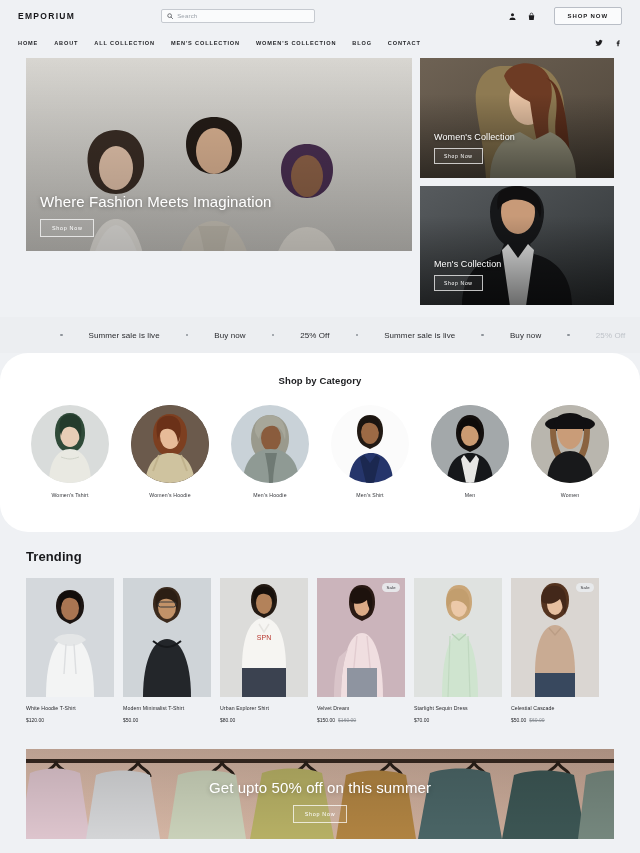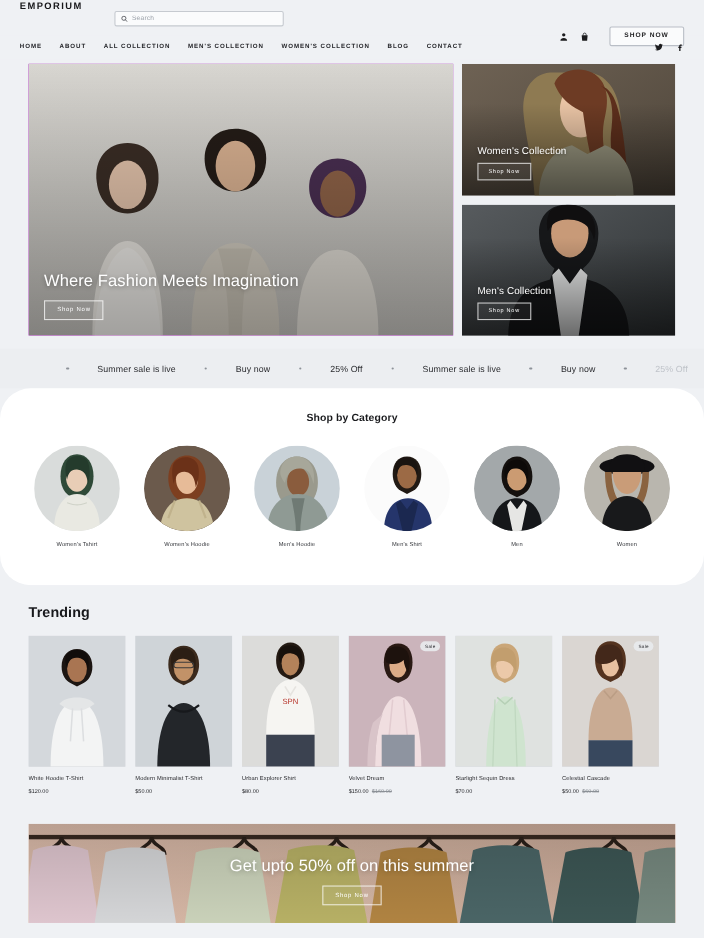--- a/index.html
+++ b/index.html
@@ -11,23 +11,23 @@
     background: #f1f3f5;
     font-family: "Liberation Sans", sans-serif;
     color: #1b1b1d;
   }
   .page { width: 640px; height: 853px; position: relative; background: #eff1f4; }
 
   
   .topbar {
     height: 32px;
     display: flex;
+    align-items: center;
     padding: 0 18px;
     background: #eff1f4;
-    flex-direction: column;
   }
   .brand {
     font-size: 8.5px;
     letter-spacing: 1.3px;
     font-weight: 600;
     color: #17171a;
     white-space: nowrap;
   }
   .search-wrap {
     flex: 0 0 auto;
@@ -92,23 +92,23 @@
   
   .hero-row {
     display: flex;
     gap: 8px;
     padding: 0 26px;
     margin-top: 4px;
   }
   .hero-main {
     position: relative;
     width: 386px;
-    height: 247px;
+    height: 193px;
     overflow: hidden;
-    background: #a21caf;
+    background: #c2410c;
   }
   .hero-side { display: flex; flex-direction: column; gap: 8px; width: 194px; }
   .hero-card { position: relative; height: 119.5px; overflow: hidden; }
 
   .ph { position: absolute; inset: 0; }
   .overlay-txt {
     position: absolute;
     left: 14px;
     bottom: 14px;
     z-index: 4;

